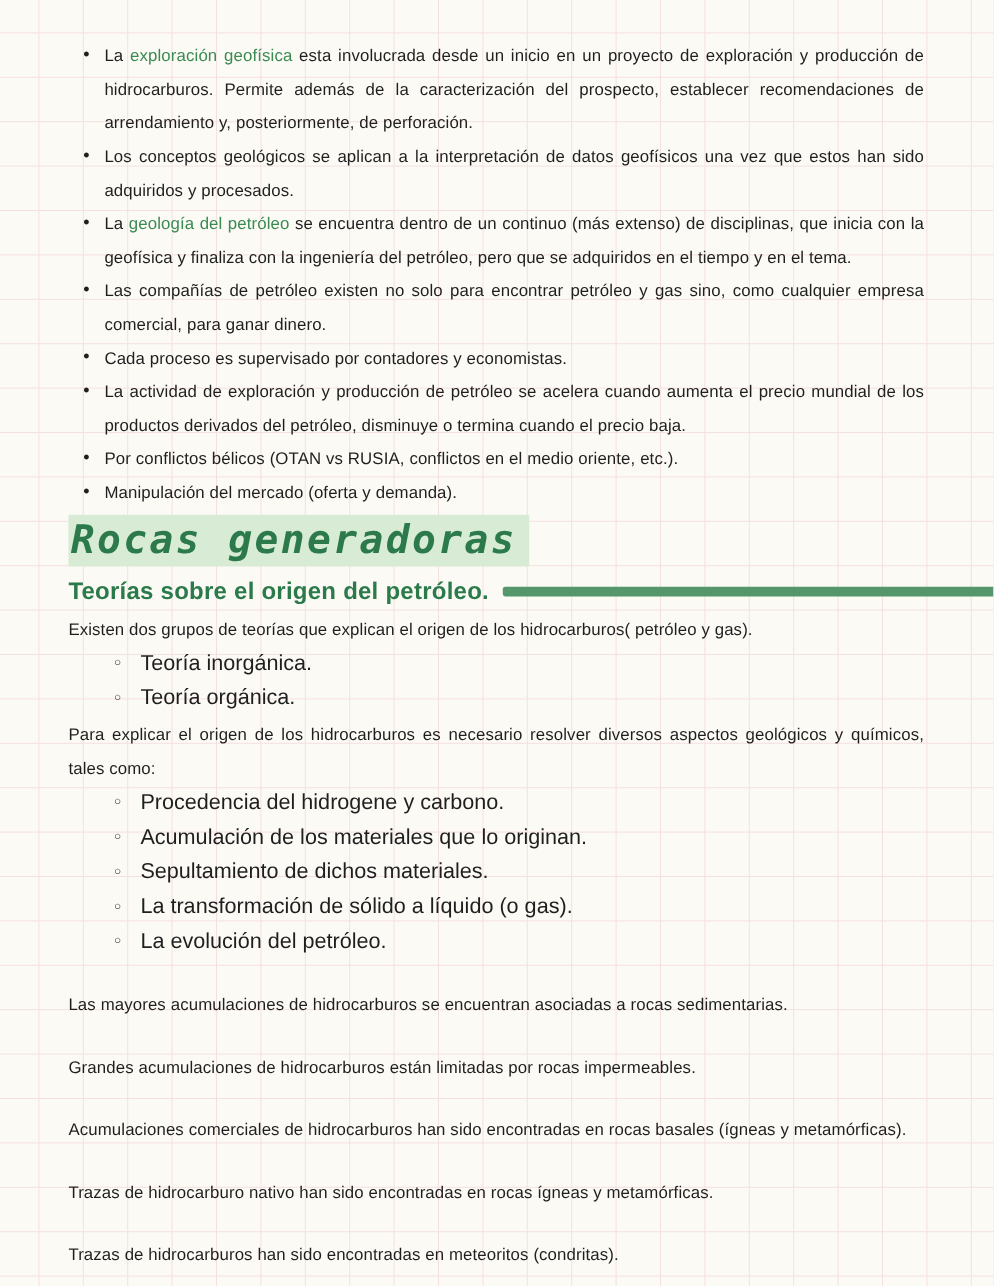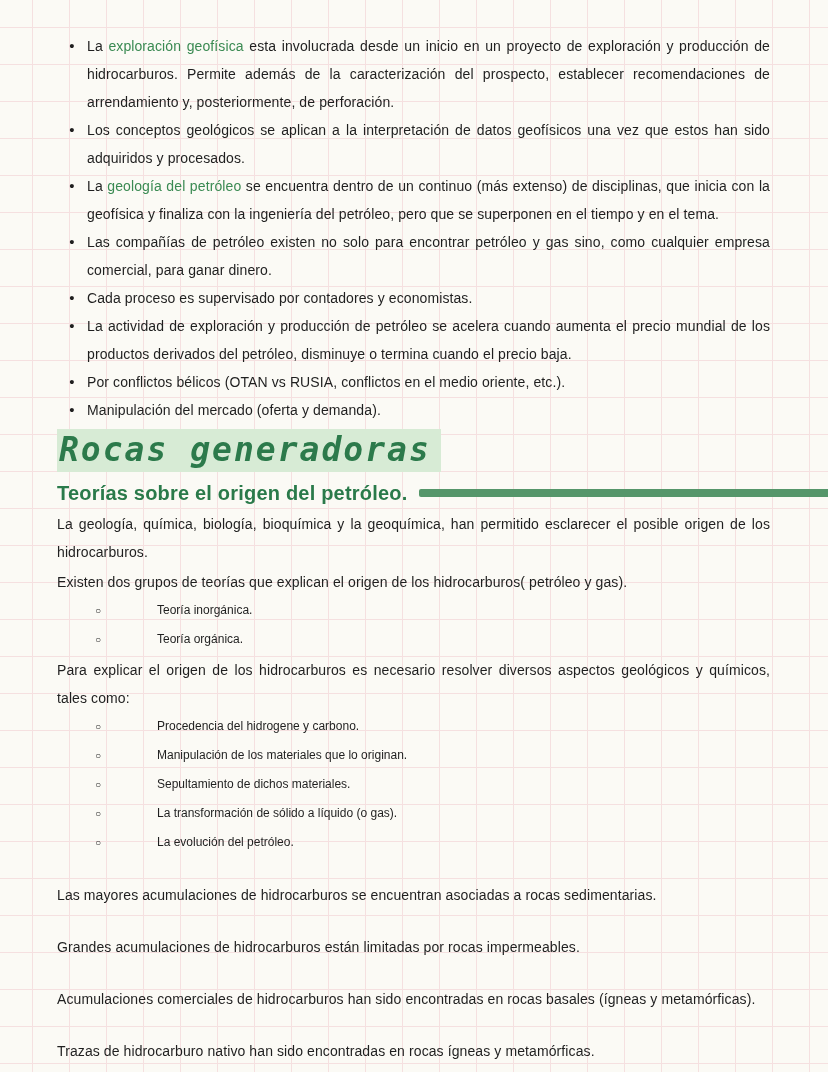--- a/index.html
+++ b/index.html
@@ -106,23 +106,22 @@
   }
   .cmarker {
     flex: 0 0 22px;
     text-align: left;
     font-size: 10px;
     line-height: 28px;
     padding-top: 1px;
   }
   .ctext {
     flex: 1;
-    font-size: 12px;
-    line-height: 28px;
-    margin-left: 40px;
+    font-size: 18px;
+    line-height: 28px;
   }
   .closing p {
     font-size: 14px;
     line-height: 28px;
     letter-spacing: 0.1px;
     margin-top: 24px;
   }
 </style>
 </head>
 <body>
@@ -133,21 +132,21 @@
     <li>
       <span class="marker">•</span>
       <span class="btext"><span>La </span><span class="green-inline">exploración geofísica</span><span> esta involucrada desde un inicio en un proyecto de exploración y producción de hidrocarburos. Permite además de la caracterización del prospecto, establecer recomendaciones de arrendamiento y, posteriormente, de perforación.</span></span>
     </li>
     <li>
       <span class="marker">•</span>
       <span class="btext"><span>Los conceptos geológicos se aplican a la interpretación de datos geofísicos una vez que estos han sido adquiridos y procesados.</span><span class="green-inline"></span><span></span></span>
     </li>
     <li>
       <span class="marker">•</span>
-      <span class="btext"><span>La </span><span class="green-inline">geología del petróleo</span><span> se encuentra dentro de un continuo (más extenso) de disciplinas, que inicia con la geofísica y finaliza con la ingeniería del petróleo, pero que se superponen en el tiempo y en el tema.</span></span>
+      <span class="btext"><span>La </span><span class="green-inline">geología del petróleo</span><span> se encuentra dentro de un continuo (más extenso) de disciplinas, que inicia con la geofísica y finaliza con la ingeniería del petróleo, pero que se adquiridos en el tiempo y en el tema.</span></span>
     </li>
     <li>
       <span class="marker">•</span>
       <span class="btext"><span>Las compañías de petróleo existen no solo para encontrar petróleo y gas sino, como cualquier empresa comercial, para ganar dinero.</span><span class="green-inline"></span><span></span></span>
     </li>
     <li>
       <span class="marker">•</span>
       <span class="btext"><span>Cada proceso es supervisado por contadores y economistas.</span><span class="green-inline"></span><span></span></span>
     </li>
     <li>
@@ -167,21 +166,20 @@
 
   <h1 class="title">
     <span class="title-text">Rocas generadoras</span>
   </h1>
 
   <div class="subtitle-row">
     <h2 class="subtitle">Teorías sobre el origen del petróleo.</h2>
     <div class="green-bar"></div>
   </div>
 
-  <p class="para">La geología, química, biología, bioquímica y la geoquímica, han permitido esclarecer el posible origen de los hidrocarburos.</p>
   <p class="para">Existen dos grupos de teorías que explican el origen de los hidrocarburos( petróleo y gas).</p>
 
   <ul class="circles">
     <li>
       <span class="cmarker">○</span>
       <span class="ctext">Teoría inorgánica.</span>
     </li>
     <li>
       <span class="cmarker">○</span>
       <span class="ctext">Teoría orgánica.</span>
@@ -190,21 +188,21 @@
 
   <p class="para">Para explicar el origen de los hidrocarburos es necesario resolver diversos aspectos geológicos y químicos, tales como:</p>
 
   <ul class="circles">
     <li>
       <span class="cmarker">○</span>
       <span class="ctext">Procedencia del hidrogene y carbono.</span>
     </li>
     <li>
       <span class="cmarker">○</span>
-      <span class="ctext">Manipulación de los materiales que lo originan.</span>
+      <span class="ctext">Acumulación de los materiales que lo originan.</span>
     </li>
     <li>
       <span class="cmarker">○</span>
       <span class="ctext">Sepultamiento de dichos materiales.</span>
     </li>
     <li>
       <span class="cmarker">○</span>
       <span class="ctext">La transformación de sólido a líquido (o gas).</span>
     </li>
     <li>

